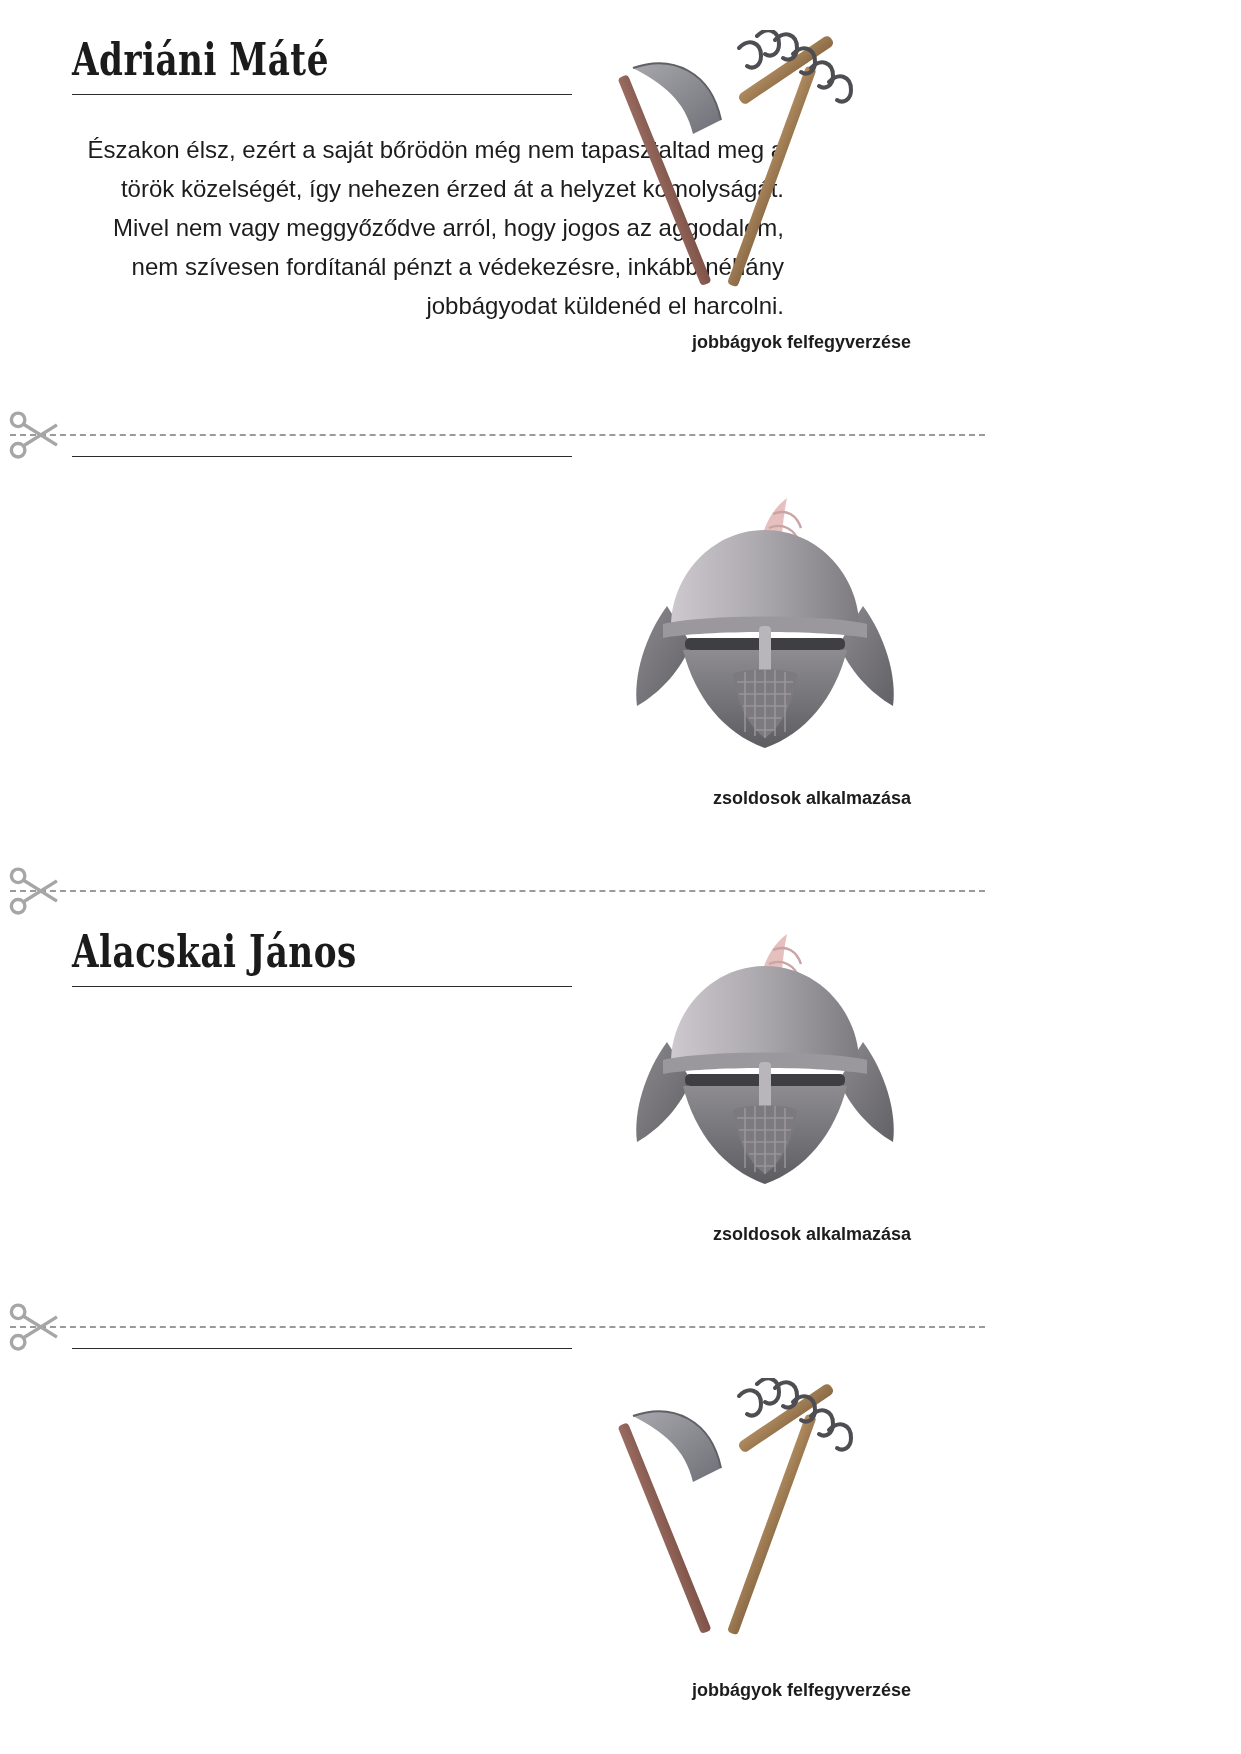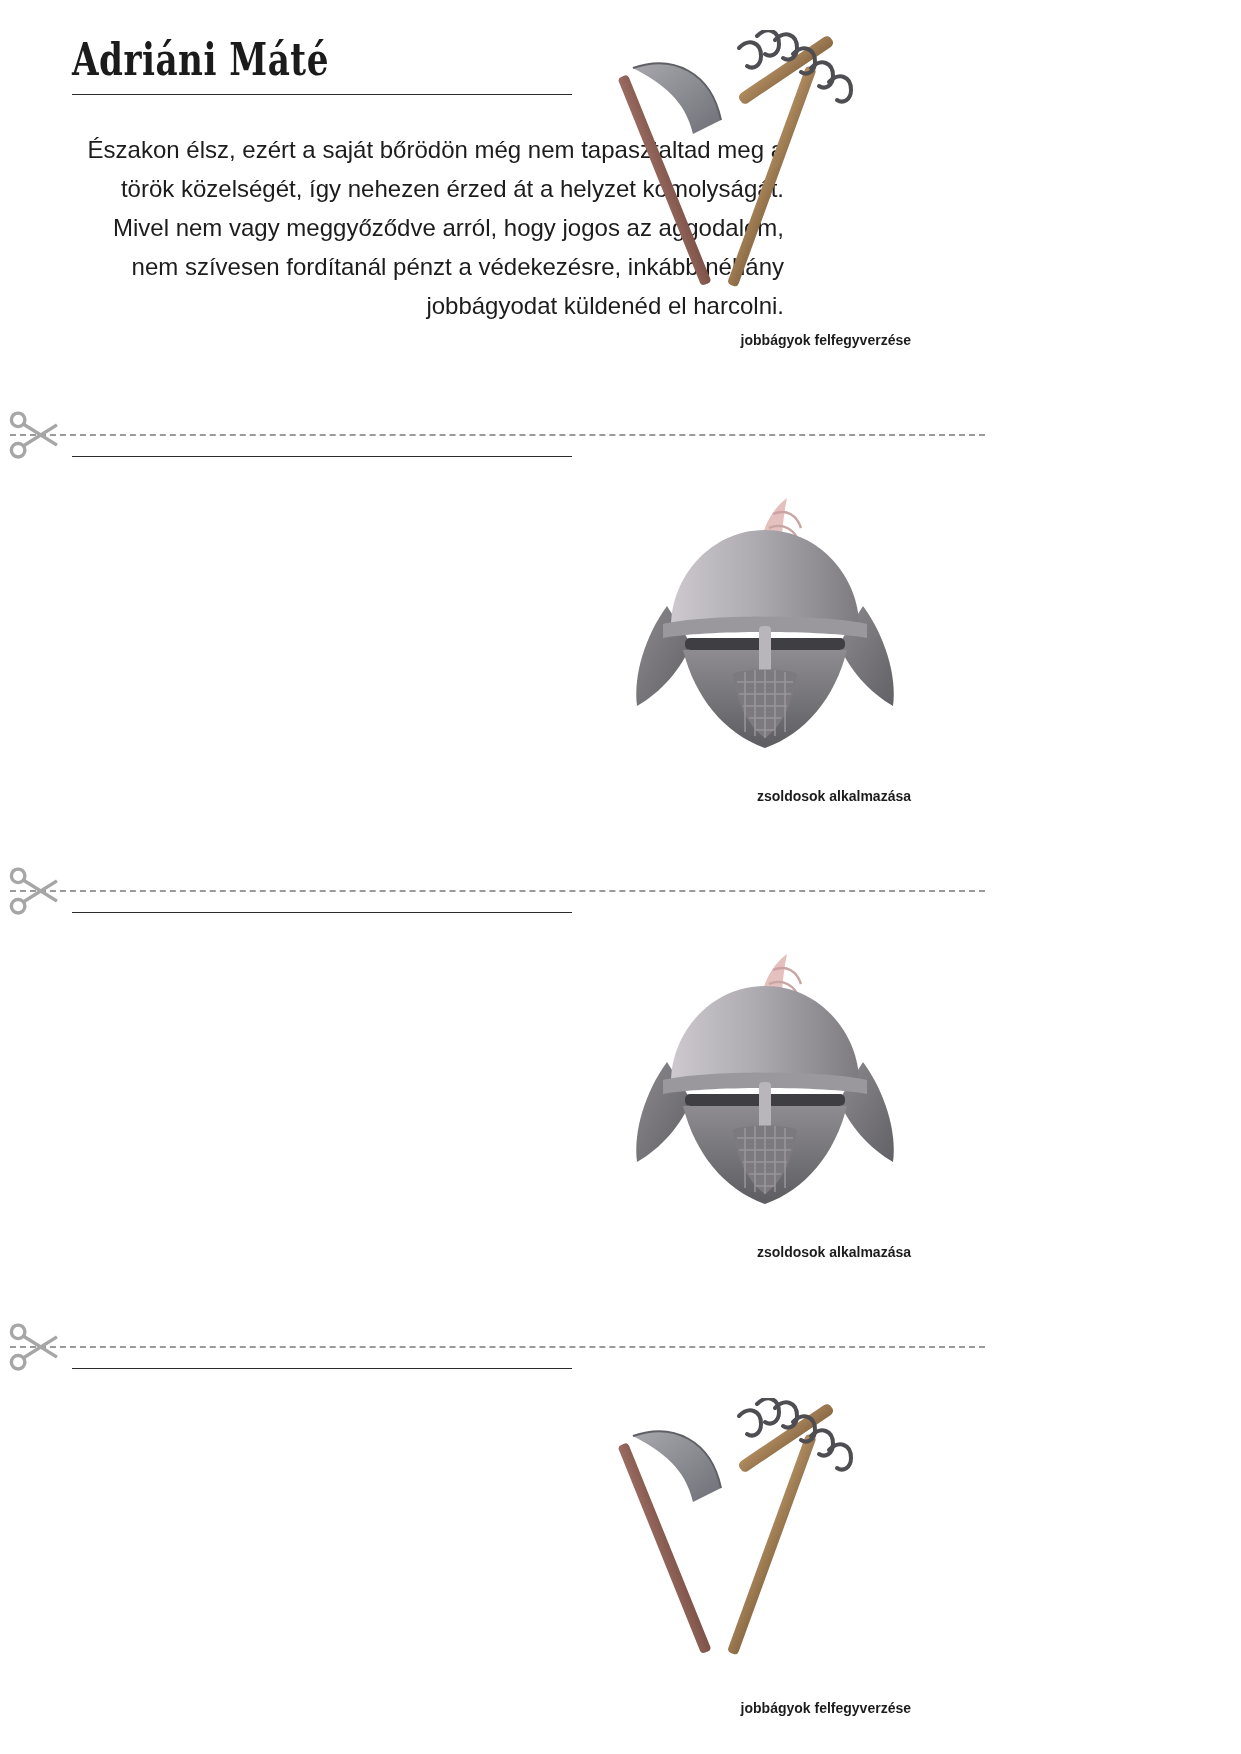--- a/index.html
+++ b/index.html
@@ -71,21 +71,21 @@
     top: 30px;
     width: 300px;
     text-align: center;
   }
   .illo-art {
     width: 300px;
     height: 300px;
     position: relative;
   }
   .illo-caption {
-    font-size: 14px;
+    font-size: 18px;
     font-weight: bold;
     color: #1c1c1c;
     margin-top: 2px;
     white-space: nowrap;
     text-align: right;
     padding-right: 4px;
   }
 
   
   .cutline {
@@ -245,20 +245,23 @@
         <circle cx="12" cy="14" r="8"></circle>
         <circle cx="12" cy="50" r="8"></circle>
         <path d="M18,19 L58,44"></path>
         <path d="M18,45 L58,20"></path>
       </g>
     </svg>
   </div>
 
   <div class="card">
     <div class="card-inner">
+      <div class="title-wrap">
+        <div class="card-title">Alacskai János</div>
+      </div>
       <div class="title-rule"></div>
 
       <div class="illo">
         <div class="illo-art">
           <svg class="art" viewBox="0 0 300 300" xmlns="http://www.w3.org/2000/svg">
             <defs>
               <linearGradient id="helmG3" x1="0" y1="0" x2="1" y2="0">
                 <stop offset="0%" stop-color="#cdc9ce"></stop>
                 <stop offset="45%" stop-color="#adaab0"></stop>
                 <stop offset="100%" stop-color="#7d7b80"></stop>

